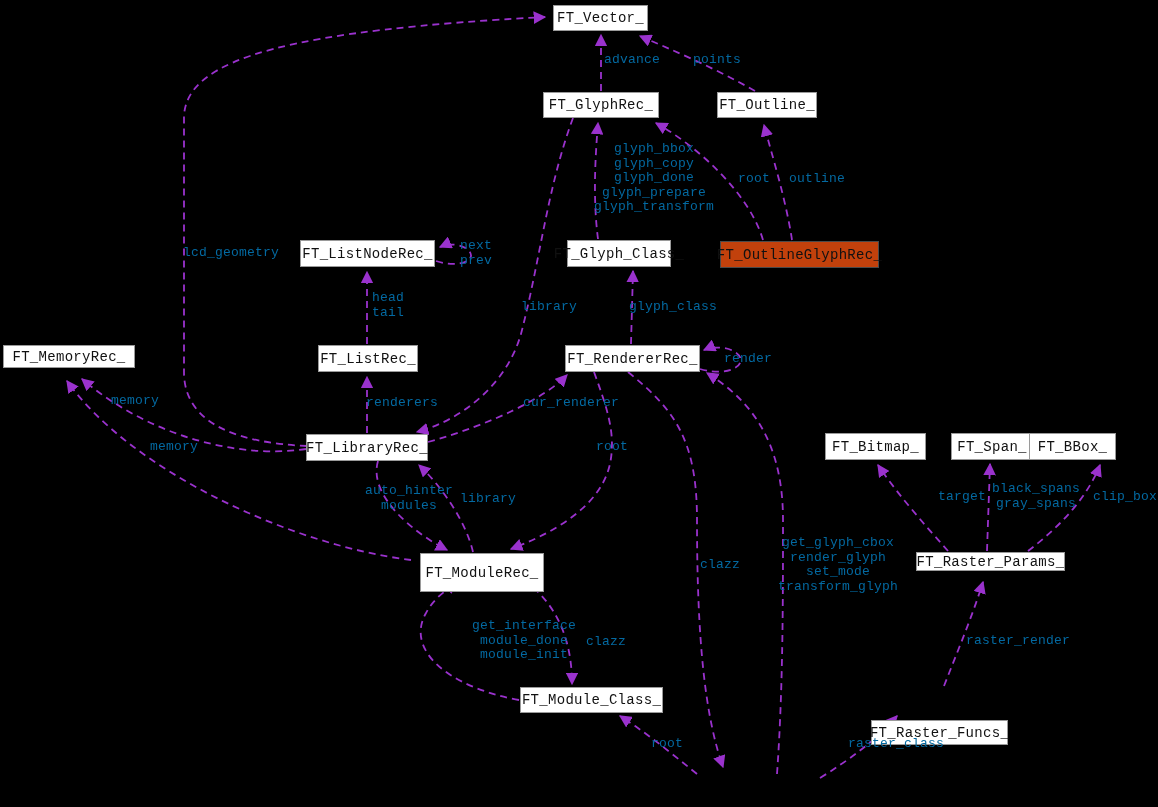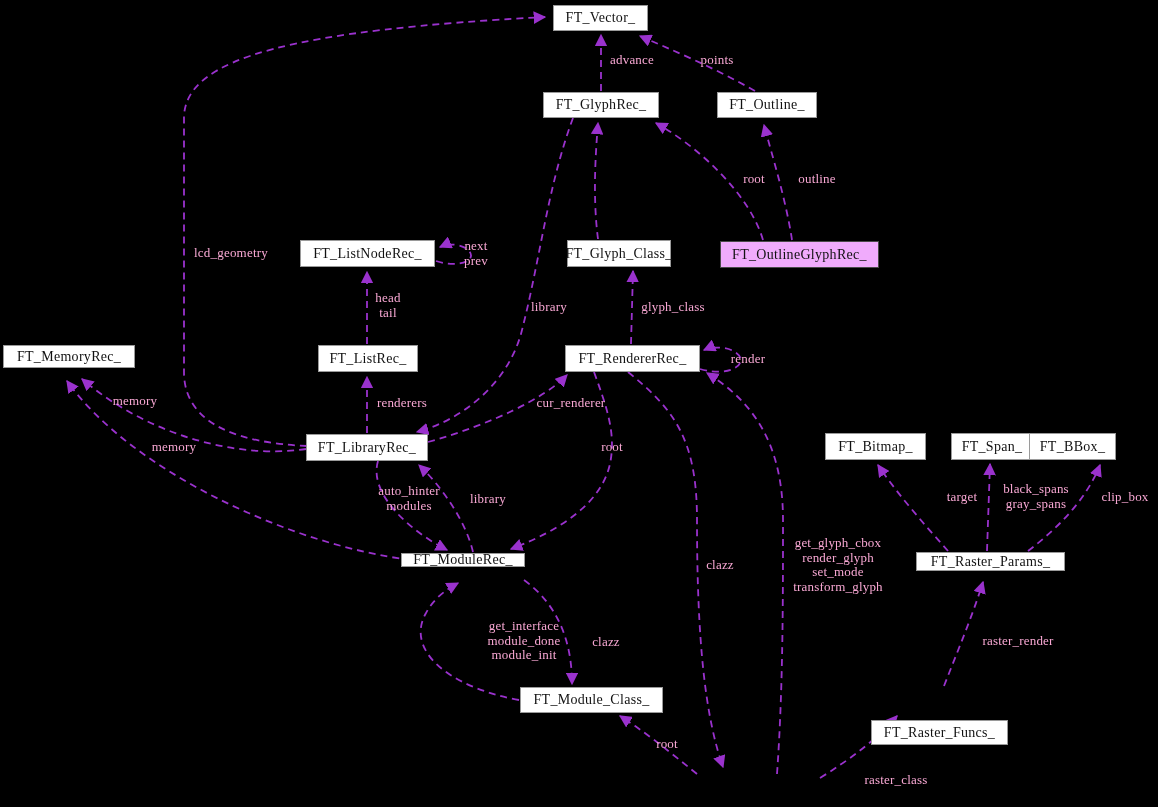--- a/index.html
+++ b/index.html
@@ -1,31 +1,31 @@
 <!DOCTYPE html>
 <html><head>
 <meta charset="utf-8">
 <style>
   html,body{margin:0;padding:0;background:#000;}
   #stage{
     position:relative;width:1158px;height:807px;background:#000;overflow:hidden;
-    font-family:Liberation Serif, serif;
+    font-family:Liberation Mono, monospace;
   }
   #edges{position:absolute;left:0;top:0;width:1158px;height:807px;}
   .node{
     position:absolute;box-sizing:border-box;
     background:#ffffff;border:1.5px solid #9a9a9a;
     color:#111;font-size:14px;text-align:center;
     display:flex;align-items:center;justify-content:center;
     white-space:nowrap;letter-spacing:.3px;
   }
-  .node.hl{background:#f0abfc;border-color:#4a4a4a;}
+  .node.hl{background:#c2410c;border-color:#4a4a4a;}
   .elabel{
     position:absolute;transform:translate(-50%,-50%);
-    color:#f9a8d4;font-size:13px;line-height:14.6px;
+    color:#0369a1;font-size:13px;line-height:14.6px;
     text-align:center;white-space:pre-line;pointer-events:none;letter-spacing:.2px;
   }
 </style>
 </head>
 <body>
 
 <div id="stage">
 
   <svg id="edges" width="1158" height="807" viewBox="0 0 1158 807">
     <defs>
@@ -71,27 +71,32 @@
   <div class="node" style="left:300px;top:240px;width:135px;height:27px">FT_ListNodeRec_</div>
   <div class="node" style="left:567px;top:240px;width:104px;height:27px">FT_Glyph_Class_</div>
   <div class="node hl" style="left:720px;top:241px;width:159px;height:27px">FT_OutlineGlyphRec_</div>
   <div class="node" style="left:318px;top:345px;width:100px;height:27px">FT_ListRec_</div>
   <div class="node" style="left:3px;top:345px;width:132px;height:23px">FT_MemoryRec_</div>
   <div class="node" style="left:565px;top:345px;width:135px;height:27px">FT_RendererRec_</div>
   <div class="node" style="left:306px;top:434px;width:122px;height:27px">FT_LibraryRec_</div>
   <div class="node" style="left:825px;top:433px;width:101px;height:27px">FT_Bitmap_</div>
   <div class="node" style="left:951px;top:433px;width:82px;height:27px">FT_Span_</div>
   <div class="node" style="left:1029px;top:433px;width:87px;height:27px">FT_BBox_</div>
-  <div class="node" style="left:401px;top:553px;width:124px;height:14px">FT_ModuleRec_</div>
+  <div class="node" style="left:420px;top:553px;width:124px;height:39px">FT_ModuleRec_</div>
   <div class="node" style="left:916px;top:552px;width:149px;height:19px">FT_Raster_Params_</div>
   <div class="node" style="left:520px;top:687px;width:143px;height:26px">FT_Module_Class_</div>
   <div class="node" style="left:871px;top:720px;width:137px;height:25px">FT_Raster_Funcs_</div>
 
   <div class="elabel" style="left:632px;top:60px">advance</div>
   <div class="elabel" style="left:717px;top:60px">points</div>
+  <div class="elabel" style="left:654px;top:178px">glyph_bbox
+glyph_copy
+glyph_done
+glyph_prepare
+glyph_transform</div>
   <div class="elabel" style="left:754px;top:179px">root</div>
   <div class="elabel" style="left:817px;top:179px">outline</div>
   <div class="elabel" style="left:476px;top:254px">next
 prev</div>
   <div class="elabel" style="left:388px;top:306px">head
 tail</div>
   <div class="elabel" style="left:231px;top:253px">lcd_geometry</div>
   <div class="elabel" style="left:135px;top:401px">memory</div>
   <div class="elabel" style="left:174px;top:447px">memory</div>
   <div class="elabel" style="left:402px;top:403px">renderers</div>
@@ -111,15 +116,15 @@
   <div class="elabel" style="left:838px;top:565px">get_glyph_cbox
 render_glyph
 set_mode
 transform_glyph</div>
   <div class="elabel" style="left:962px;top:497px">target</div>
   <div class="elabel" style="left:1036px;top:497px">black_spans
 gray_spans</div>
   <div class="elabel" style="left:1125px;top:497px">clip_box</div>
   <div class="elabel" style="left:1018px;top:641px">raster_render</div>
   <div class="elabel" style="left:667px;top:744px">root</div>
-  <div class="elabel" style="left:896px;top:780px">raster_class</div>
+  <div class="elabel" style="left:896px;top:744px">raster_class</div>
 
 </div>
 
 </body></html>

